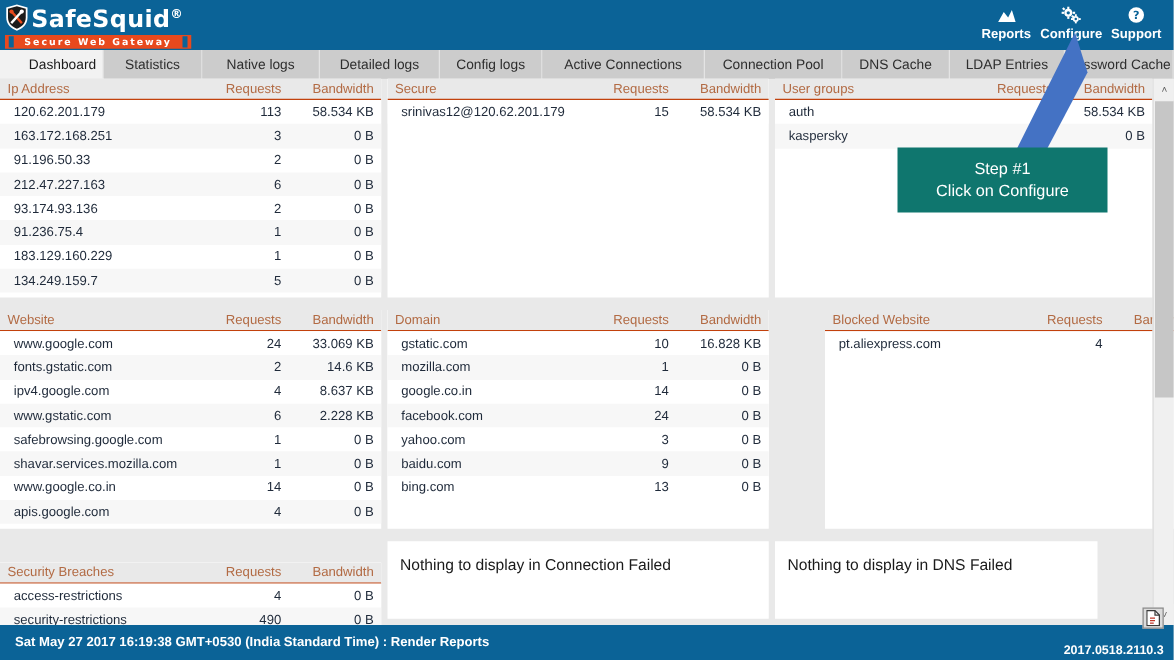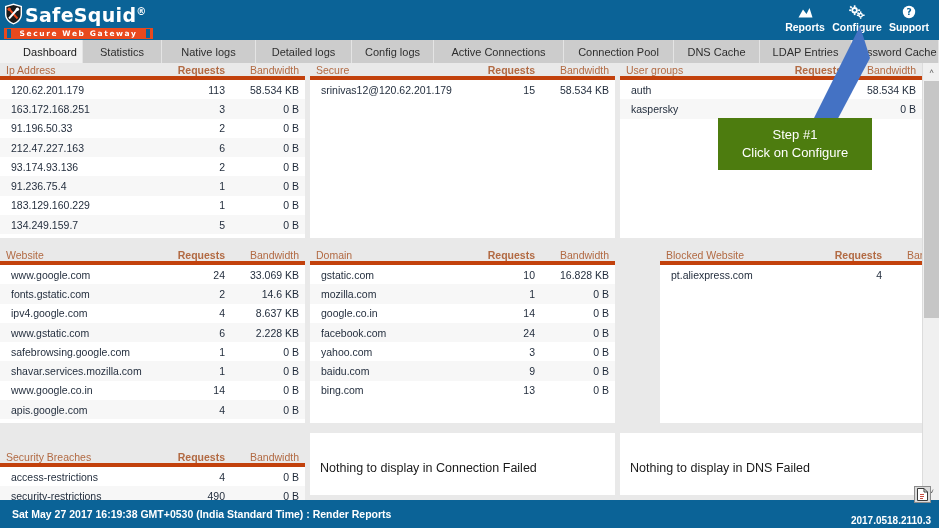--- a/index.html
+++ b/index.html
@@ -123,48 +123,48 @@
   .panel {
     position: absolute;
     background: #ffffff;
     overflow: hidden;
   }
   .panel-head {
     display: flex;
     height: 17px;
     align-items: center;
     background: #e9e9e9;
-    border-bottom: 4px solid #c2410c;
+    border-bottom: 1px solid #c2410c;
     font-size: 10.5px;
     color: #b26a43;
     padding: 0 4px 0 6px;
   }
   .ph-name { flex: 1 1 auto; text-align: left; }
-  .ph-req  { width: 72px; text-align: right; font-weight: bold; }
+  .ph-req  { width: 72px; text-align: right; }
   .ph-bw   { width: 76px; text-align: right; padding-right: 2px; }
 
   .rows { background: #ffffff; }
   .row {
     display: flex;
     height: 19.3px;
     align-items: center;
     font-size: 10.5px;
     color: #1f2a3a;
     padding: 0 4px 0 6px;
     background: #ffffff;
   }
   .row:nth-child(even) { background: #f7f7f7; }
   .r-name { flex: 1 1 auto; text-align: left; padding-left: 5px; }
   .r-req  { width: 72px; text-align: right; }
   .r-bw   { width: 76px; text-align: right; padding-right: 2px; }
 
   .empty-msg {
     font-size: 12.5px;
     color: #1a1a1a;
-    padding: 28px 10px 0 10px;
+    padding: 12px 10px 0 10px;
   }
 
   
   .vscroll {
     position: absolute; right: 0; top: 63px;
     width: 17px; height: 437px;
     background: #f0f0f0;
     border-left: 1px solid #dcdcdc;
   }
   .vs-btn {
@@ -210,22 +210,22 @@
   
   .callout-arrow {
     position: absolute;
     left: 790px; top: 26px;
     width: 120px; height: 100px;
     pointer-events: none;
   }
   .callout-box {
     position: absolute;
     left: 718px; top: 118px;
-    width: 154px; height: 52px;
-    background: #4d7c0f;
+    width: 168px; height: 52px;
+    background: #0f766e;
     color: #ffffff;
     display: flex; flex-direction: column;
     align-items: center; justify-content: center;
     font-size: 13px;
     line-height: 18px;
   }
 </style>
 </head>
 <body>
 
@@ -542,21 +542,21 @@
             <span class="r-req">490</span>
             <span class="r-bw">0 B</span>
           </div>
       </div>
     </div>
 
     <div class="panel" style="left:310px;top:370px;width:305px;height:62px;">
       <div class="empty-msg">Nothing to display in Connection Failed</div>
     </div>
 
-    <div class="panel" style="left:620px;top:370px;width:302px;height:62px;">
+    <div class="panel" style="left:620px;top:370px;width:258px;height:62px;">
       <div class="empty-msg">Nothing to display in DNS Failed</div>
     </div>
 
   </div>
 
   <div class="vscroll">
     <div class="vs-btn">
         <span>˄</span>
       </div>
     <div class="vs-thumb"></div>

